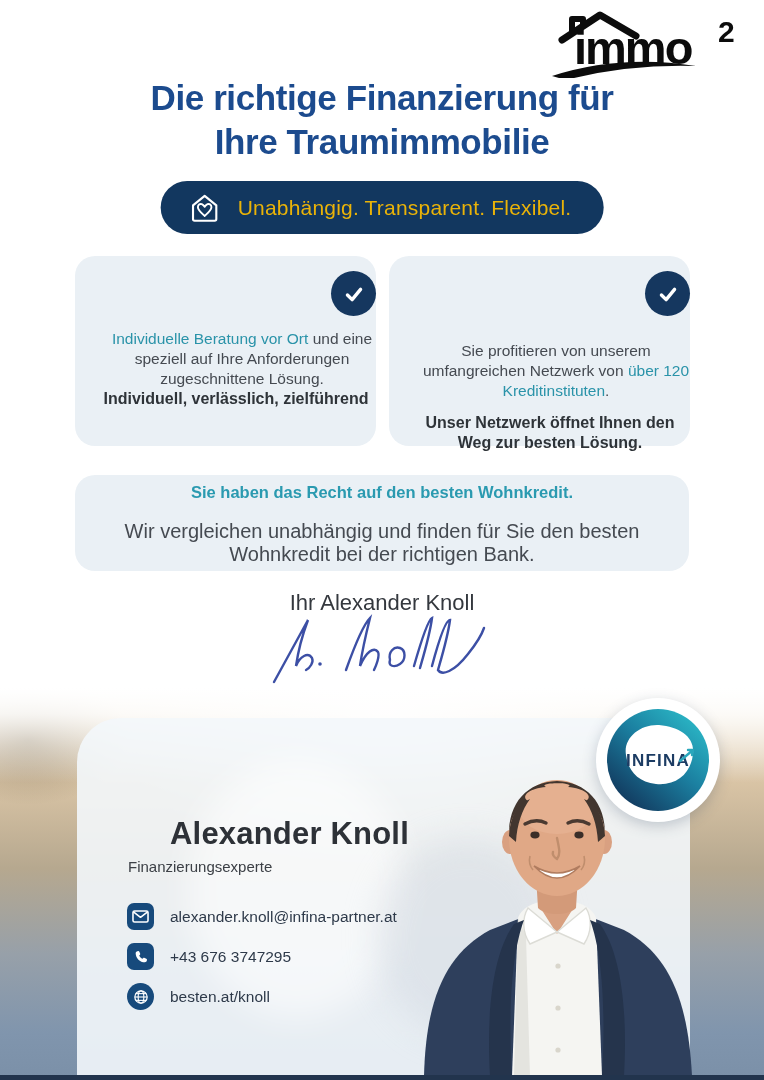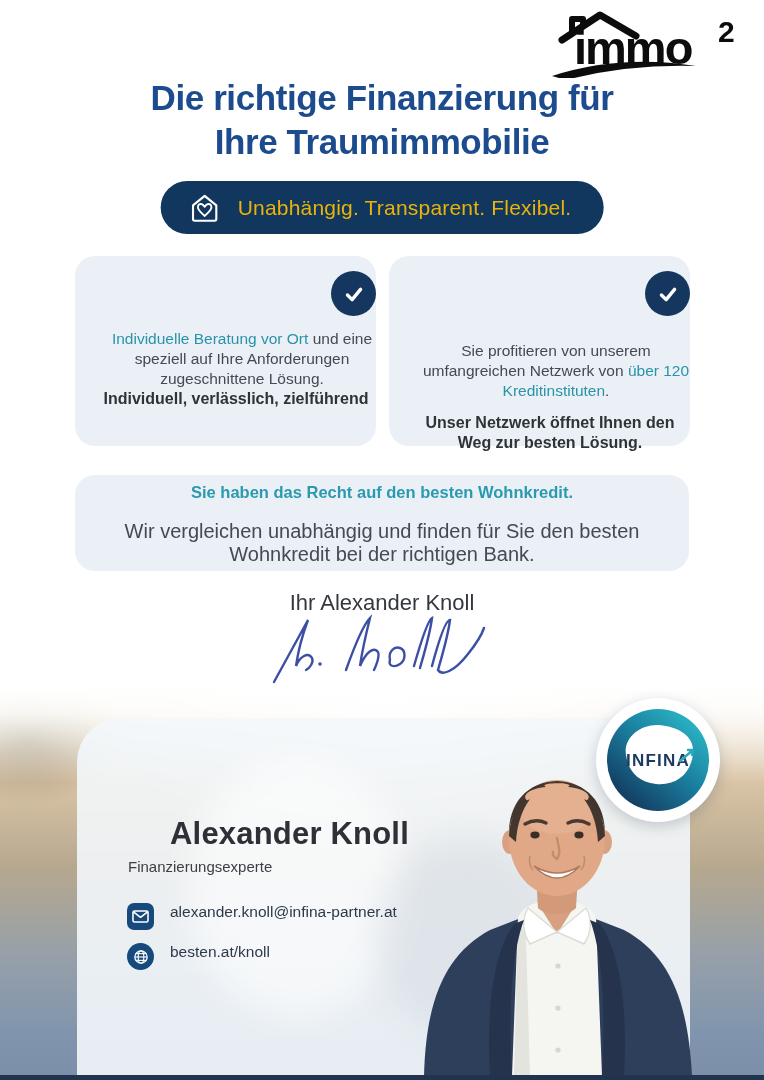--- a/index.html
+++ b/index.html
@@ -56,21 +56,21 @@
   .contact-card { position:absolute; top:30px; left:77px; width:613px; height:362px;
                   background:rgba(243,247,251,0.90); border-radius:44px 44px 0 0; overflow:hidden; }
   .ghost { position:absolute; border-radius:50%; filter:blur(16px); }
   .ghost.g1 { left:110px; top:40px; width:220px; height:260px; background:rgba(255,255,255,0.55); }
   .ghost.g2 { left:300px; top:120px; width:180px; height:200px; background:rgba(208,214,224,0.45); }
 
   .contact-name { position:absolute; top:816px; left:127px; font-size:31px; font-weight:bold;
                   color:#2d3137; letter-spacing:0.2px;margin-left:43px; }
   .contact-role { position:absolute; top:858px; left:128px; font-size:15px; color:#3c4046; }
   .contact-rows { position:absolute; top:903px; left:127px; display:flex; flex-direction:column; gap:13px; }
-  .contact-row { display:flex; gap:16px; }
+  .contact-row { display:flex; align-items:center; gap:16px; }
   .icon-tile { width:27px; height:27px; background:#174a7c; border-radius:7px;
                display:flex; align-items:center; justify-content:center; flex:0 0 auto; }
   .icon-tile.round { border-radius:50%; }
   .contact-text { font-size:15.5px; color:#2e3a4a; }
 
   
   .infina-badge { position:absolute; top:698px; left:596px; width:124px; height:124px; border-radius:50%;
                   background:#ffffff; box-shadow:0 4px 14px rgba(50,70,100,0.25);
                   display:flex; align-items:center; justify-content:flex-end; }
 
@@ -158,20 +158,28 @@
 
   <div class="contact-rows">
     <div class="contact-row">
       <span class="icon-tile">
         <svg viewBox="0 0 24 24" width="19" height="19">
           <rect x="2.5" y="5" width="19" height="14" rx="2" fill="none" stroke="#ffffff" stroke-width="2"></rect>
           <polyline points="3.5,6.5 12,13 20.5,6.5" fill="none" stroke="#ffffff" stroke-width="2" stroke-linecap="round" stroke-linejoin="round"></polyline>
         </svg>
       </span>
       <span class="contact-text">alexander.knoll@infina-partner.at</span>
+    </div>
+    <div class="contact-row">
+      <span class="icon-tile">
+        <svg viewBox="0 0 24 24" width="16" height="16">
+          <path d="M7.8,3 C8.5,2.9 9.2,3.3 9.5,4 L10.8,7.2 C11,7.8 10.8,8.5 10.3,8.9 L9.2,9.8 C10.2,11.9 12.1,13.8 14.2,14.8 L15.1,13.7 C15.5,13.2 16.2,13 16.8,13.2 L20,14.5 C20.7,14.8 21.1,15.5 21,16.2 L20.8,17.4 C20.5,18.8 19.3,20 17.8,20 C10.5,20 4,13.5 4,6.2 C4,4.7 5.2,3.5 6.6,3.2 Z" fill="#ffffff"></path>
+        </svg>
+      </span>
+      <span class="contact-text">+43 676 3747295</span>
     </div>
     <div class="contact-row">
       <span class="icon-tile round">
         <svg viewBox="0 0 24 24" width="18" height="18">
           <circle cx="12" cy="12" r="8.2" fill="none" stroke="#ffffff" stroke-width="1.7"></circle>
           <ellipse cx="12" cy="12" rx="3.8" ry="8.2" fill="none" stroke="#ffffff" stroke-width="1.5"></ellipse>
           <line x1="3.8" y1="12" x2="20.2" y2="12" stroke="#ffffff" stroke-width="1.5"></line>
           <line x1="5" y1="7.5" x2="19" y2="7.5" stroke="#ffffff" stroke-width="1.5"></line>
           <line x1="5" y1="16.5" x2="19" y2="16.5" stroke="#ffffff" stroke-width="1.5"></line>
         </svg>

